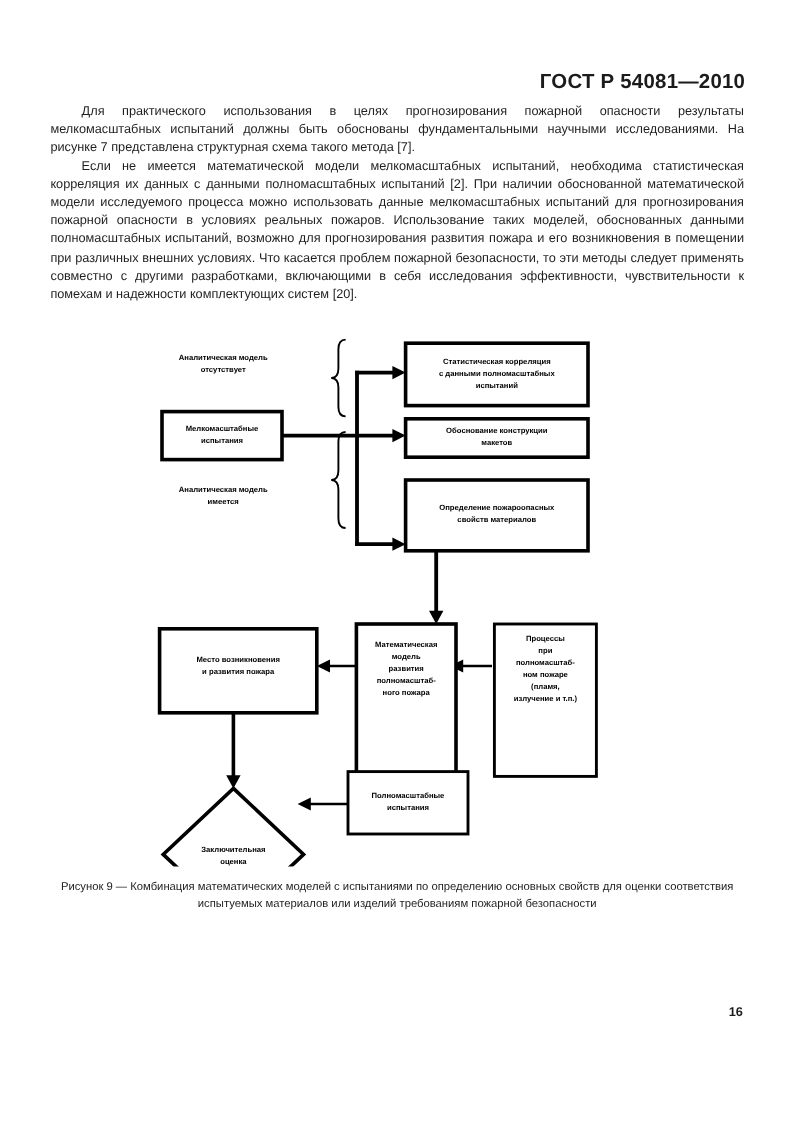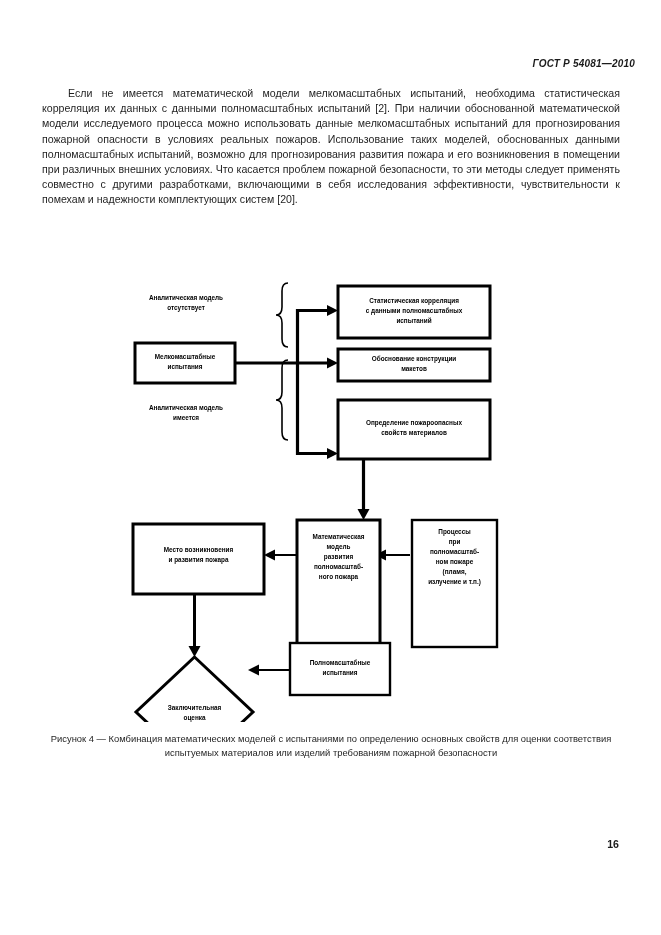--- a/index.html
+++ b/index.html
@@ -1,21 +1,21 @@
 <!DOCTYPE html>
 <html><head>
 <meta charset="utf-8">
 <style>
   html,body{margin:0;padding:0;background:#ffffff;}
   body{width:661px;height:935px;position:relative;font-family:"Liberation Sans",sans-serif;color:#1a1a1a;overflow:hidden;}
 
   .page{position:absolute;left:0;top:0;width:661px;height:935px;background:#fff;}
 
   
-  .doc-header{position:absolute;right:26px;top:58px;font-size:10px;font-weight:bold;letter-spacing:.2px;color:#1b1b1b;white-space:nowrap;font-style:italic;}
+  .doc-header{position:absolute;right:40px;top:58px;font-size:17px;font-weight:bold;letter-spacing:.2px;color:#1b1b1b;white-space:nowrap;}
 
   
   .body-text{position:absolute;left:42px;top:86px;width:578px;font-size:10.6px;line-height:15.2px;text-align:justify;color:#1f1f1f;}
   .body-text p{margin:0;text-indent:26px;}
 
   
   .figure{position:absolute;left:0;top:262px;width:661px;height:460px;}
   .fig-svg{position:absolute;left:0;top:0;}
 
   .fig-caption{position:absolute;left:42px;top:732px;width:578px;font-size:9.4px;line-height:14px;text-align:center;color:#1f1f1f;}
@@ -26,20 +26,21 @@
   text{font-family:"Liberation Sans",sans-serif;fill:#000;font-weight:bold;}
 </style>
 </head>
 <body>
 
 <div class="page">
 
   <div class="doc-header">ГОСТ Р 54081—2010</div>
 
   <div class="body-text">
+    <p>Для практического использования в целях прогнозирования пожарной опасности результаты мелкомасштабных испытаний должны быть обоснованы фундаментальными научными исследованиями. На рисунке 7 представлена структурная схема такого метода [7].</p>
     <p>Если не имеется математической модели мелкомасштабных испытаний, необходима статистическая корреляция их данных с данными полномасштабных испытаний [2]. При наличии обоснованной математической модели исследуемого процесса можно использовать данные мелкомасштабных испытаний для прогнозирования пожарной опасности в условиях реальных пожаров. Использование таких моделей, обоснованных данными полномасштабных испытаний, возможно для прогнозирования развития пожара и его возникновения в помещении при различных внешних условиях. Что касается проблем пожарной безопасности, то эти методы следует применять совместно с другими разработками, включающими в себя исследования эффективности, чувствительности к помехам и надежности комплектующих систем [20].</p>
   </div>
 
   <div class="figure">
     <svg class="fig-svg" width="661" height="460" viewBox="0 0 661 460">
 
       <g stroke="#000" fill="none">
 
         <line x1="235" y1="101" x2="296" y2="101" stroke-width="3.2"></line>
 
@@ -146,19 +147,19 @@
       <g>
         <rect x="290" y="381" width="100" height="52" fill="#fff" stroke="#000" stroke-width="2.4"></rect>
         <text x="340" y="403" text-anchor="middle" font-size="6.4">Полномасштабные</text>
         <text x="340" y="413" text-anchor="middle" font-size="6.4">испытания</text>
       </g>
 
     </svg>
   </div>
 
   <div class="fig-caption">
-    <span>Рисунок 4 — Комбинация математических моделей с испытаниями по определению основных свойств для оценки</span>
+    <span>Рисунок 9 — Комбинация математических моделей с испытаниями по определению основных свойств для оценки</span>
     <span>соответствия испытуемых материалов или изделий требованиям пожарной безопасности</span>
   </div>
 
   <div class="page-number">16</div>
 
 </div>
 
 </body></html>

